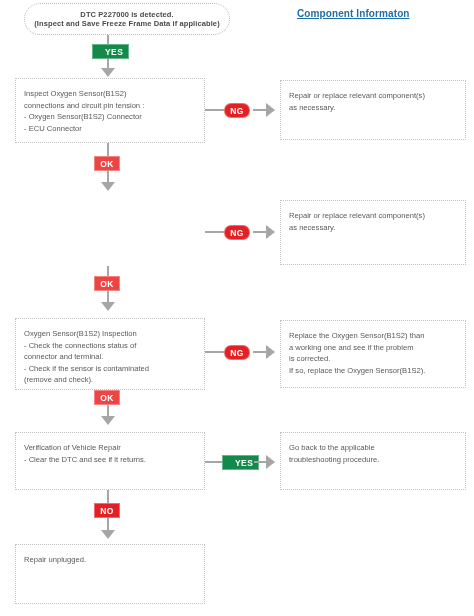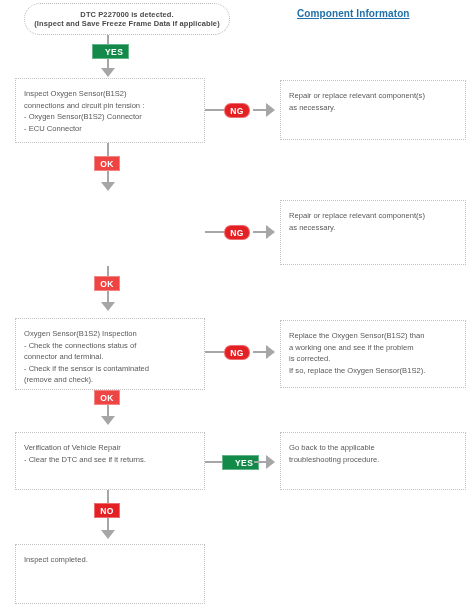--- a/index.html
+++ b/index.html
@@ -232,16 +232,16 @@
     <span class="ln">Go back to the applicable</span>
     <span class="ln">troubleshooting procedure.</span>
   </div>
 
   <div class="vline" style="top:490px; height:13px;"></div>
   <div class="badge no" style="left:94px; top:503px;">NO</div>
   <div class="vline" style="top:518px; height:13px;"></div>
   <div class="varrow" style="top:530px;"></div>
 
   <div class="box left" style="top:544px; height:60px;">
-    <span class="ln">Inspect completed.</span>
+    <span class="ln">Repair unplugged.</span>
   </div>
 
 </div>
 
 </body></html>

